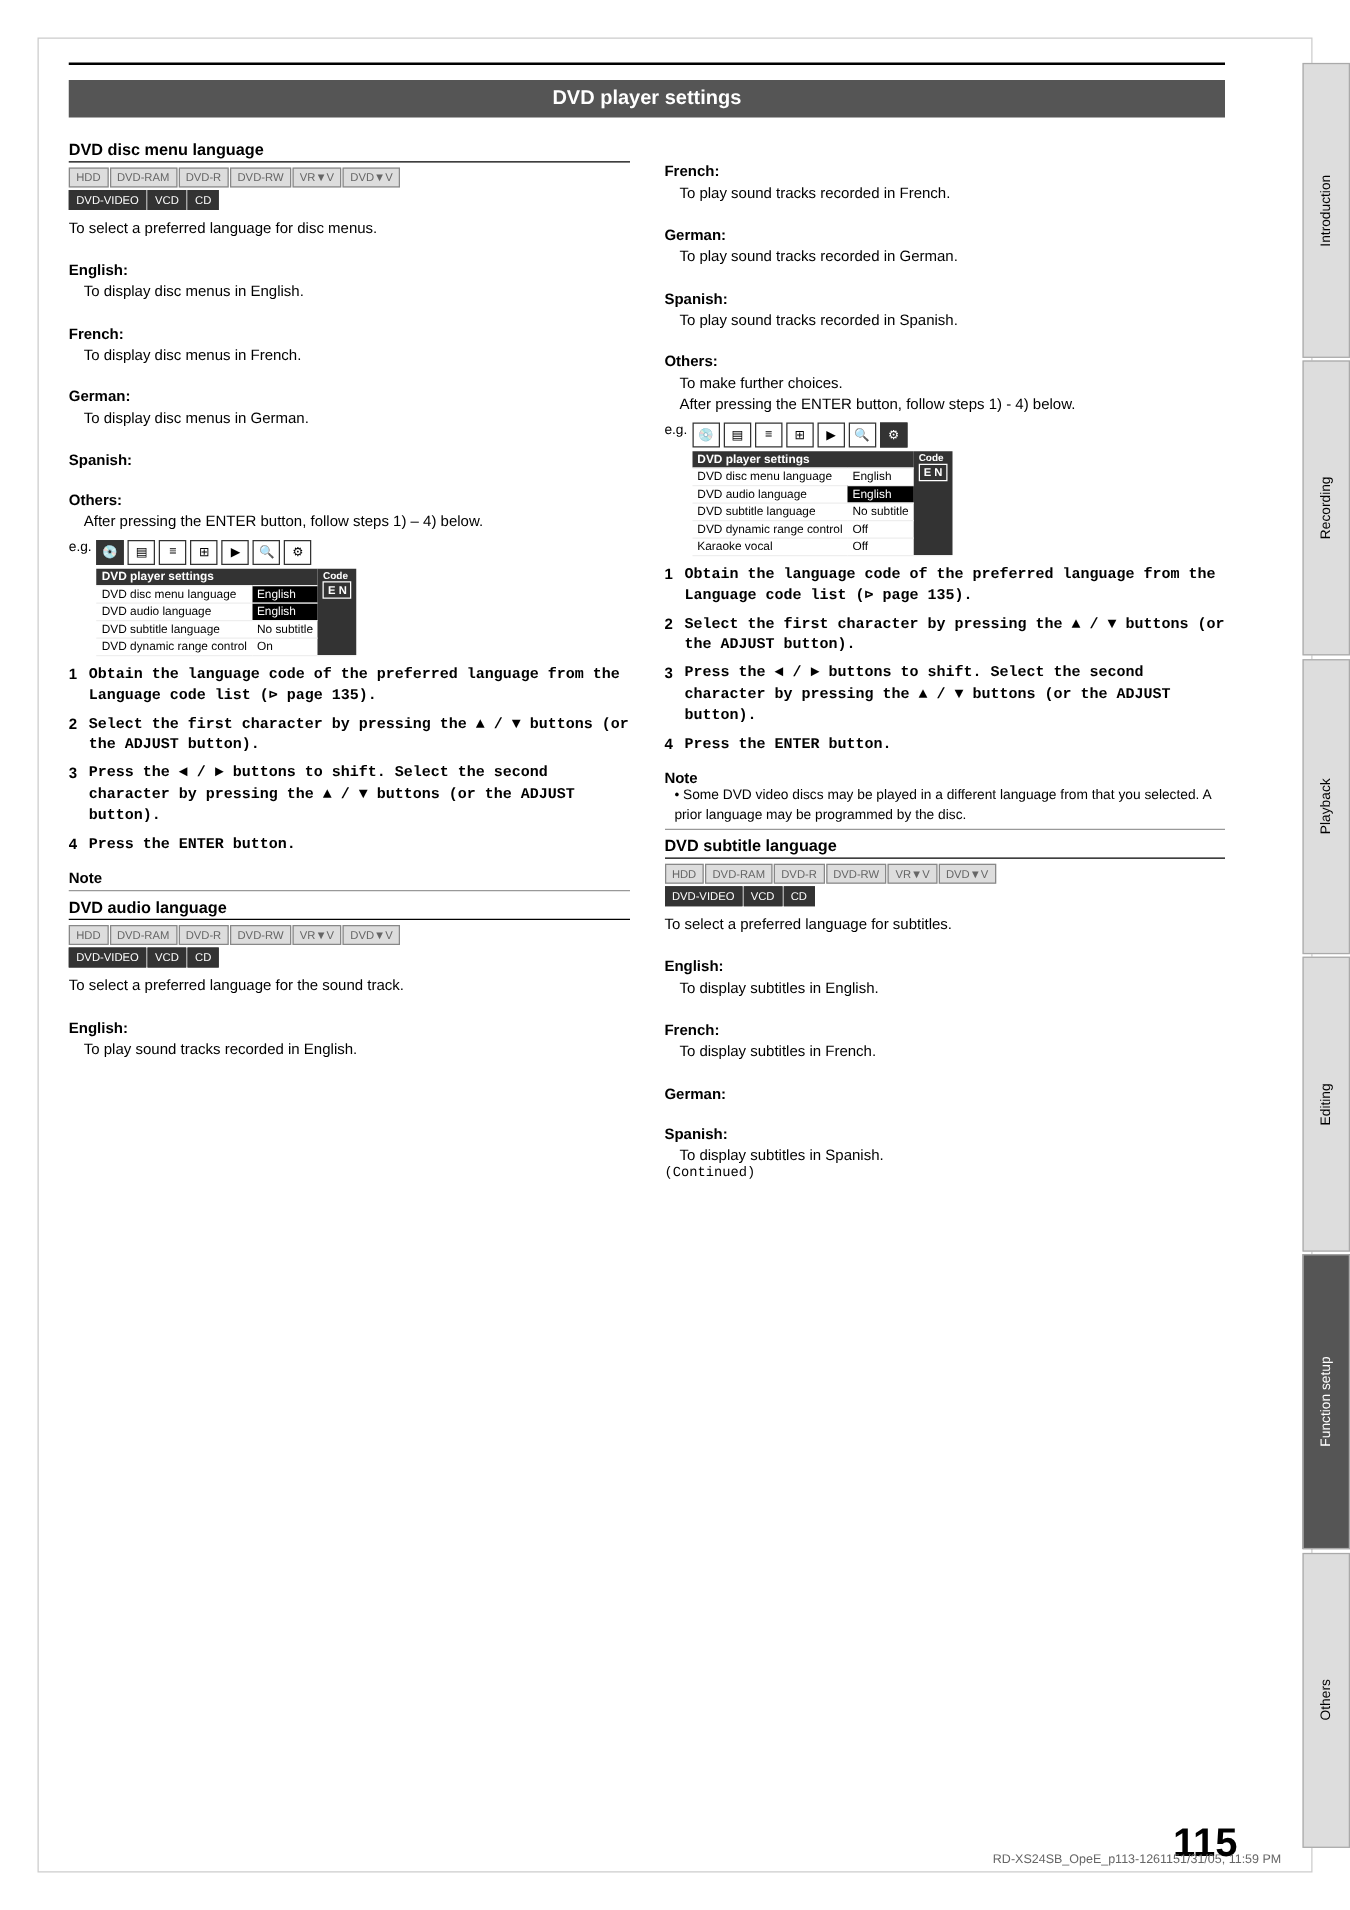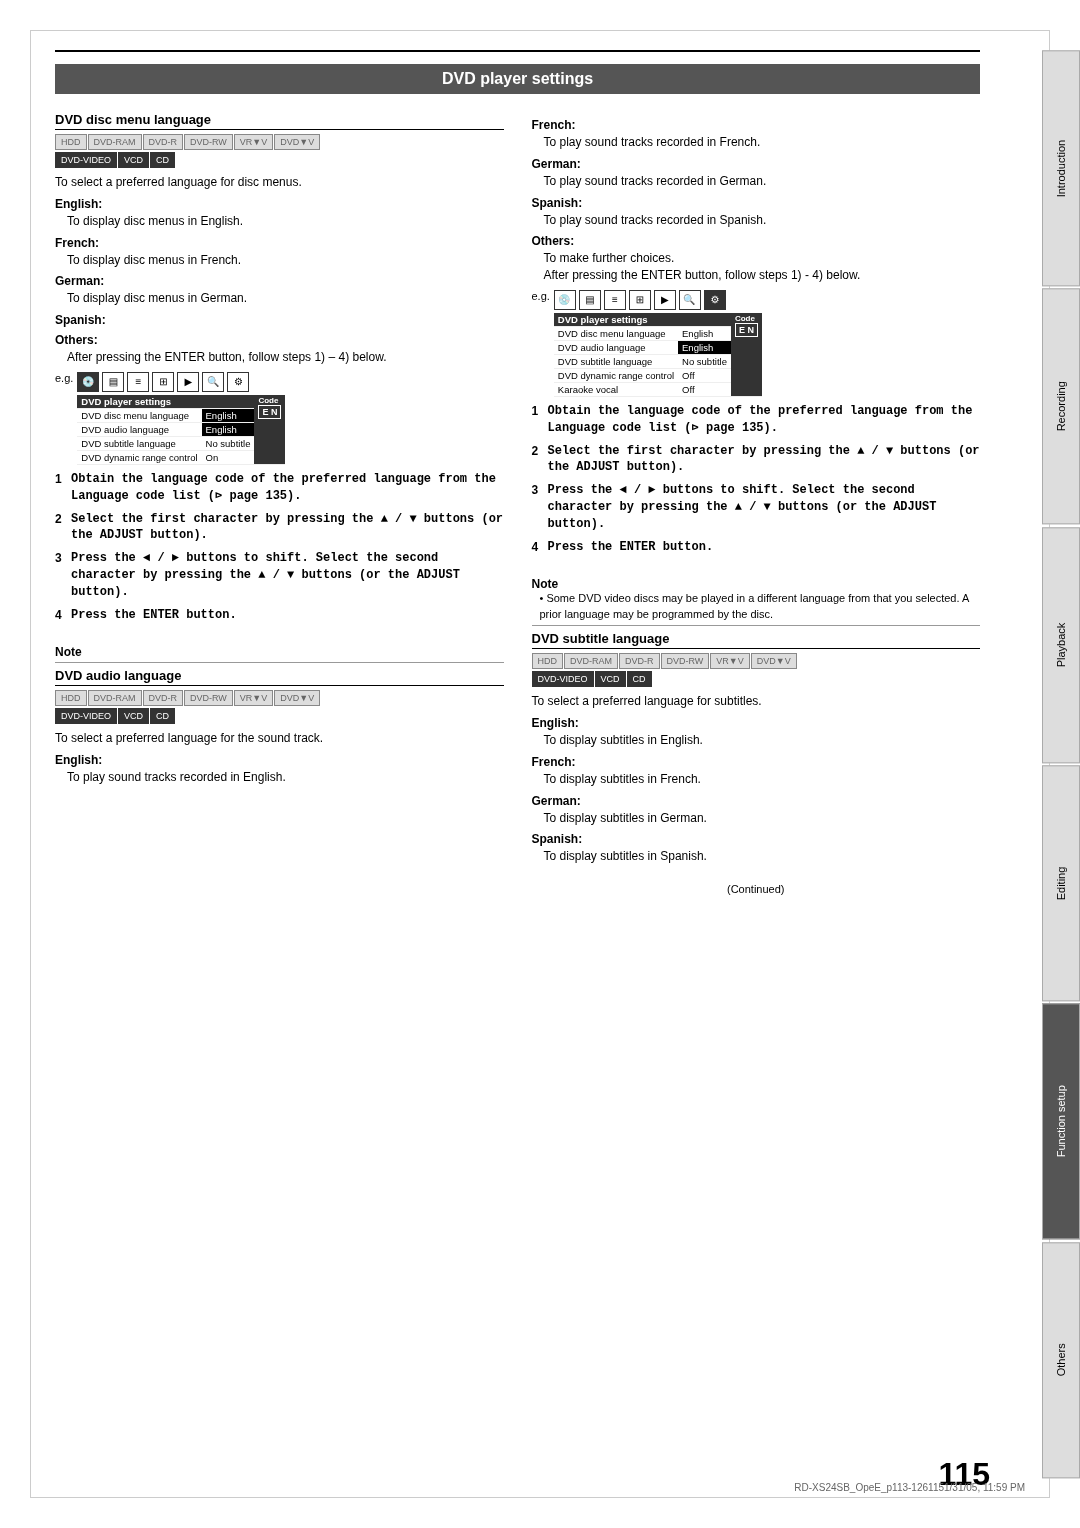--- a/index.html
+++ b/index.html
@@ -70,30 +70,30 @@
       border-color: #333;
     }
     .para {
       font-size: 12px;
       margin-bottom: 6px;
       line-height: 1.4;
     }
     .sub-head {
       font-size: 12px;
       font-weight: bold;
-      margin-top: 6px;
+      margin-top: 18px;
       margin-bottom: 2px;
     }
     .indent {
       padding-left: 12px;
       font-size: 12px;
       line-height: 1.4;
     }
     .note-block {
-      margin-top: 22px;
+      margin-top: 12px;
     }
     .note-title {
       font-size: 12px;
       font-weight: bold;
     }
     .note-text {
       font-size: 11px;
       padding-left: 8px;
       line-height: 1.4;
     }
@@ -192,23 +192,24 @@
     }
     .page-number {
       position: absolute;
       bottom: 35px;
       right: 90px;
       font-size: 32px;
       font-weight: bold;
       color: #000;
     }
     .continued {
-      text-align: center;
+      text-align: left;
       font-size: 11px;
-      margin-top: 18px;
+      margin-top: 1px;
+      font-family: Liberation Mono, monospace;
     }
     .top-rule {
       border-top: 2px solid #000;
       margin-bottom: 12px;
     }
     hr.thin { border: none; border-top: 1px solid #999; margin: 3px 0 5px 0; }
   </style>
 </head>
 <body>
 
@@ -461,21 +462,20 @@
 
       <p class="para">To select a preferred language for subtitles.</p>
 
       <div class="sub-head">English:</div>
       <p class="indent">To display subtitles in English.</p>
 
       <div class="sub-head">French:</div>
       <p class="indent">To display subtitles in French.</p>
 
       <div class="sub-head">German:</div>
-      <p class="indent">To display subtitles in German.</p>
 
       <div class="sub-head">Spanish:</div>
       <p class="indent">To display subtitles in Spanish.</p>
 
       <p class="continued">(Continued)</p>
 
     </div>
   </div>
 </div>
 

